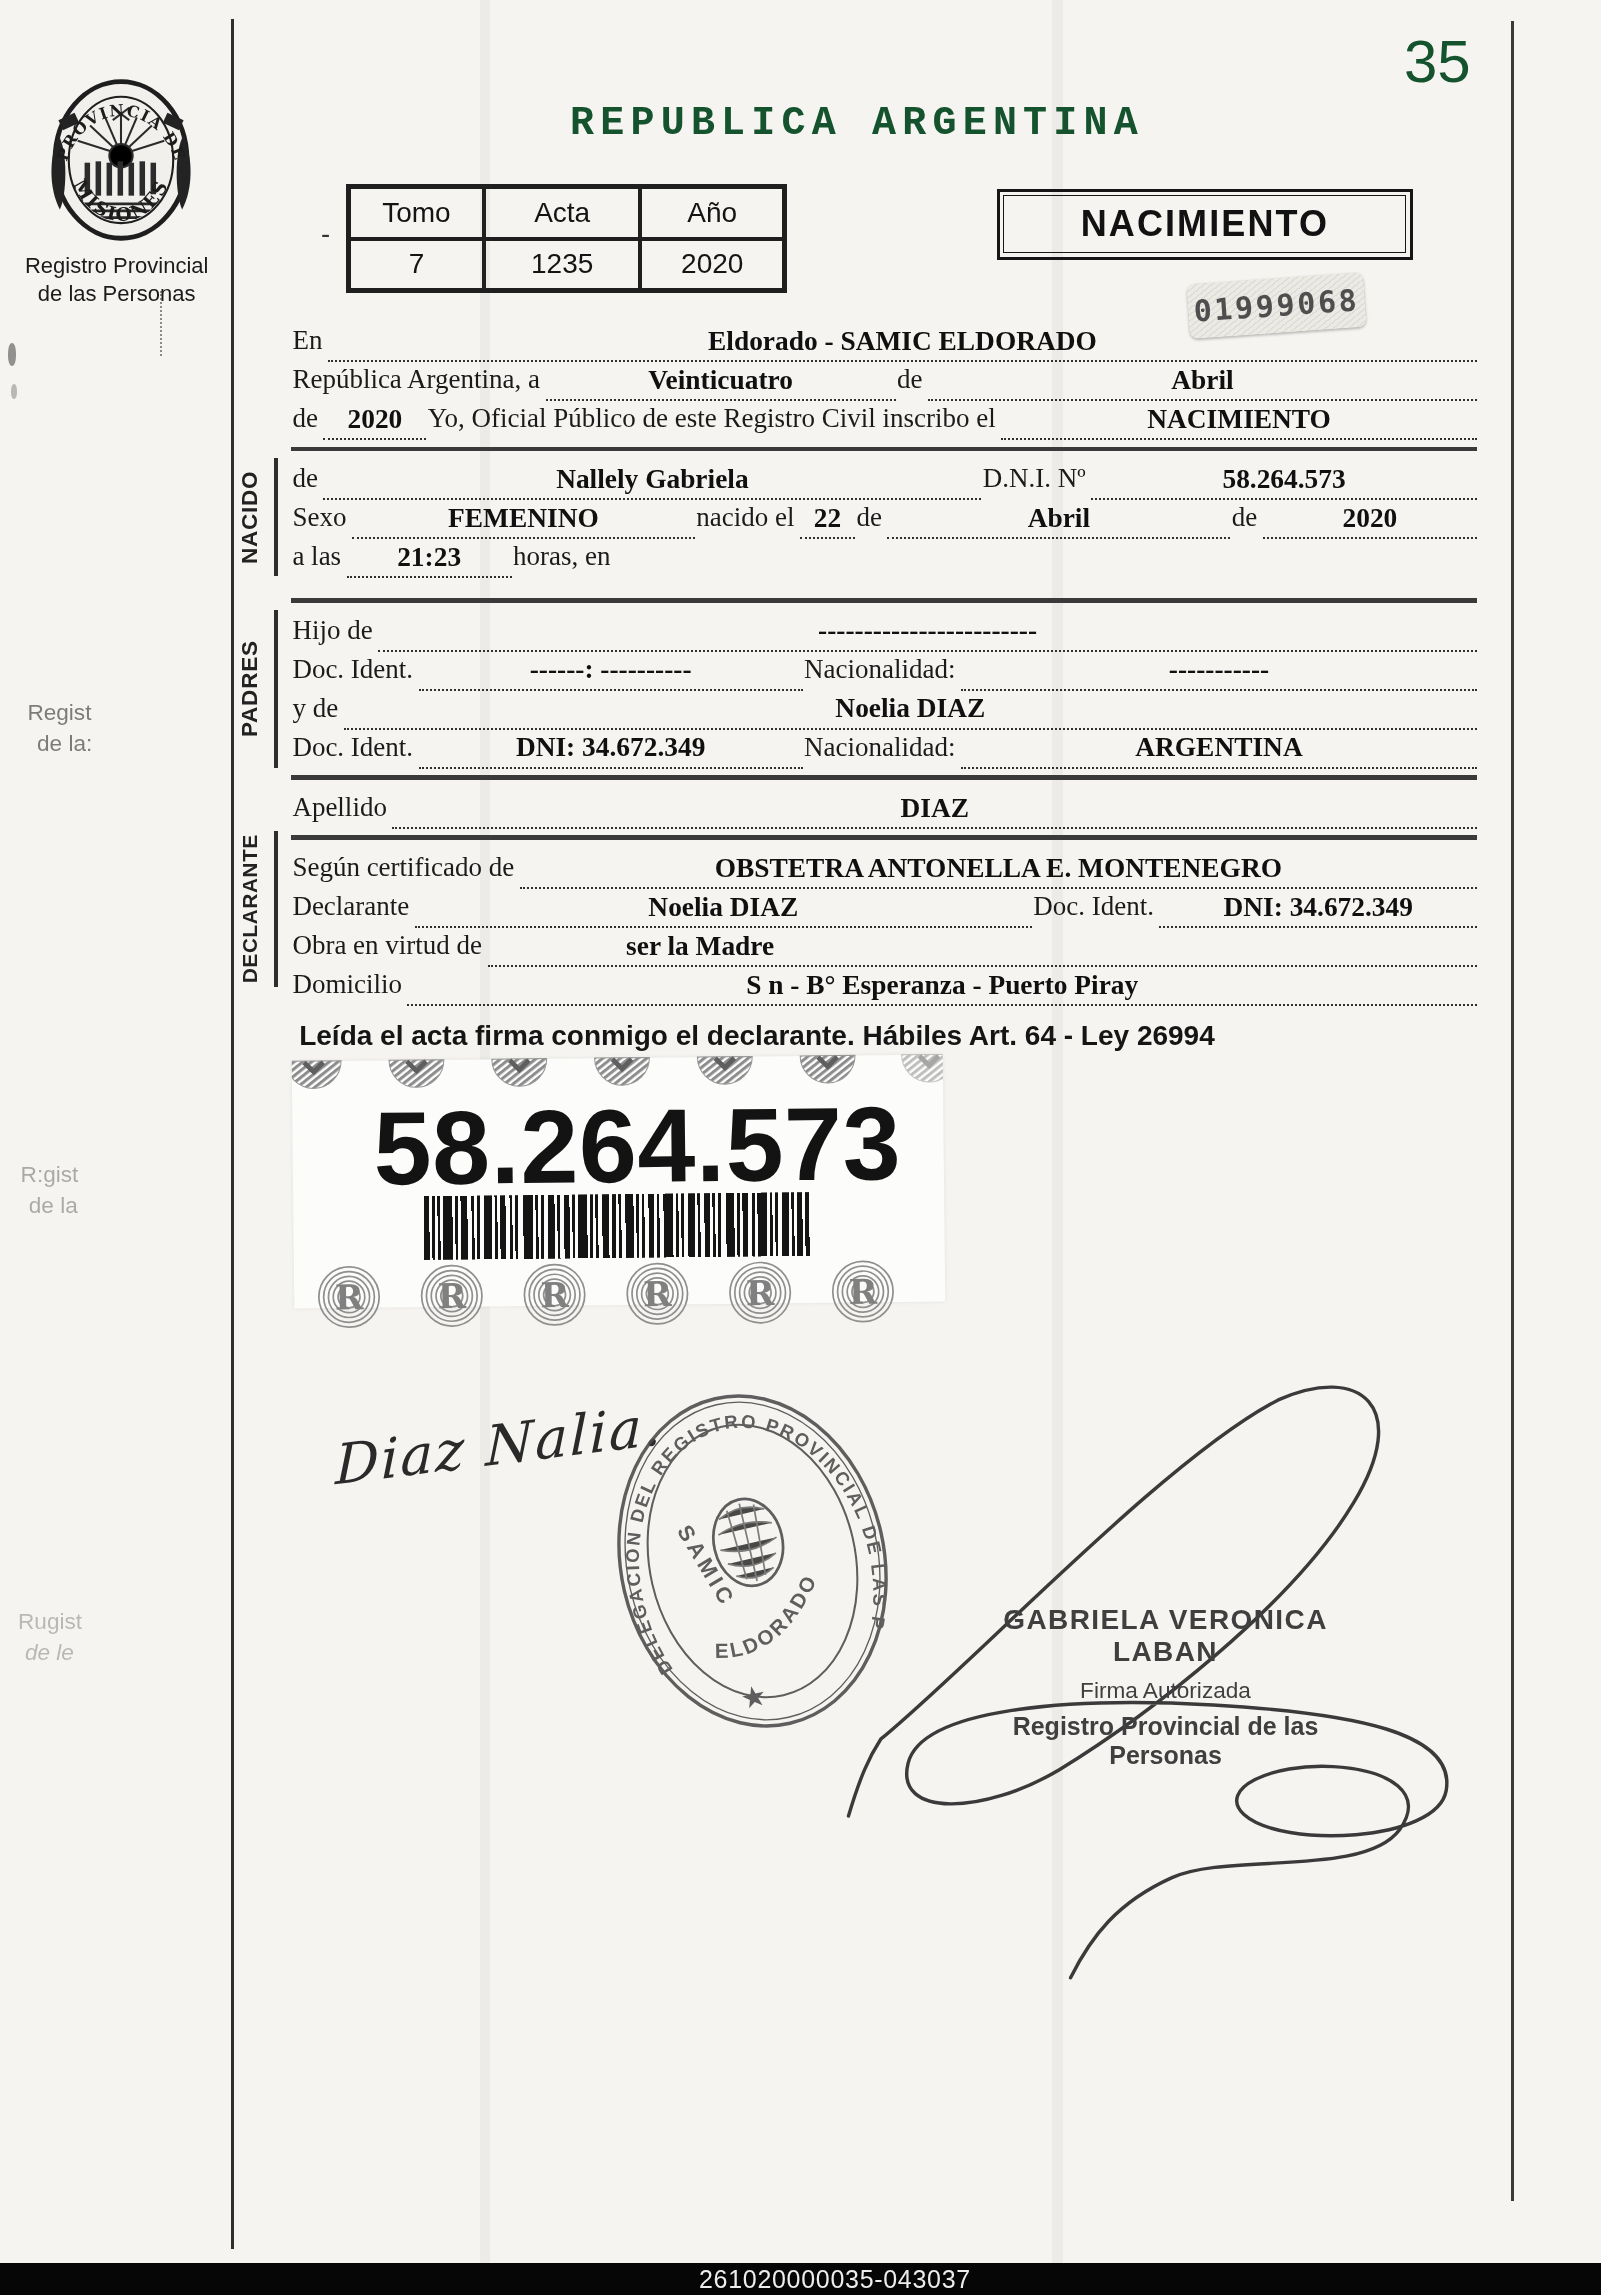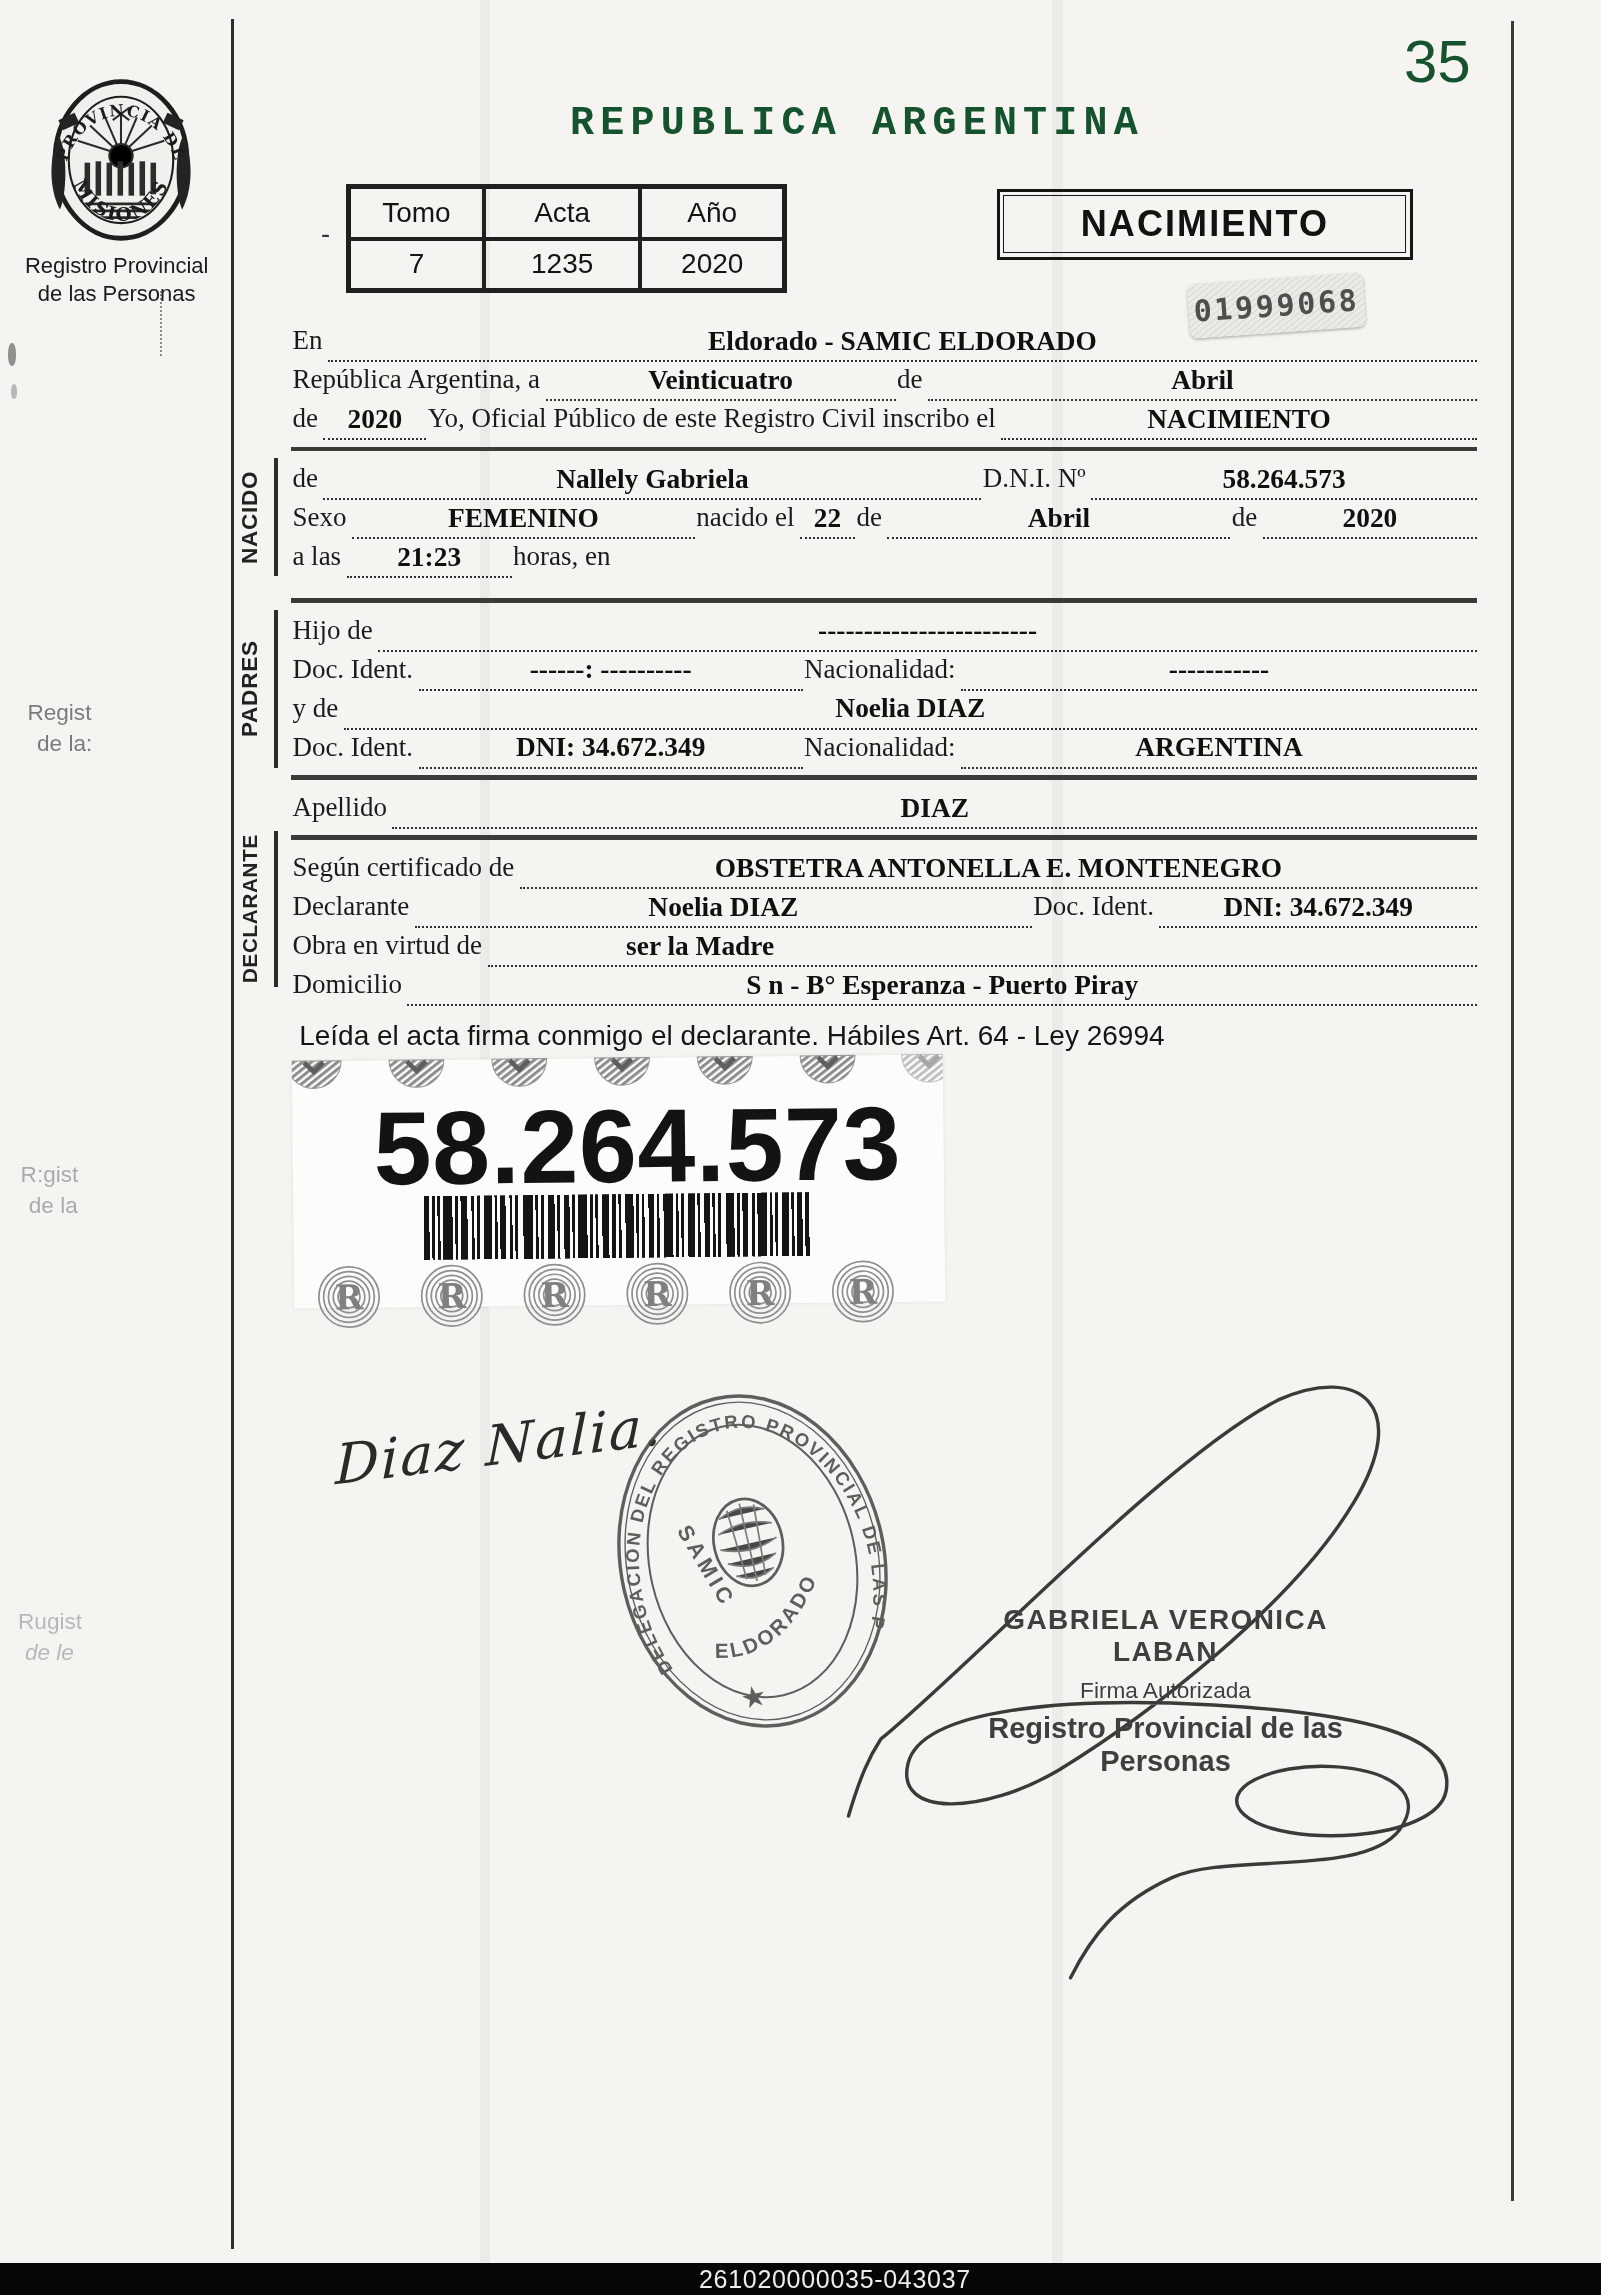--- a/index.html
+++ b/index.html
@@ -32,21 +32,21 @@
   .form{position:absolute;left:291px;top:322px;width:1186px;}
   .row{display:flex;align-items:center;height:39px;font-size:27px;color:#1b1b1b;font-family:Liberation Serif, serif;}
   .lab{white-space:nowrap;padding:0 5.5px 1.4px 1.4px;line-height:1.1;}
   .leader{flex:1 1 auto;position:relative;border-bottom:2.1px dotted #2f2f2f;height:100%;}
   .leader .val{position:absolute;left:50%;bottom:3.4px;transform:translateX(-50%);
                font-weight:700;white-space:nowrap;font-size:27.4px;color:#101010;}
   .w80{flex:0 0 55px}.w150{flex:0 0 103px}.w240{flex:0 0 165px}.w500{flex:0 0 343px}
   .w510{flex:0 0 350px}.w560{flex:0 0 384px}.w900{flex:0 0 617px}.w960{flex:0 0 658px}
   .rule{height:4.8px;background:#3a3a3a;margin:7.5px 0 9px;}
   .rule.m2{margin-top:20.6px;}
-  .closing{margin-top:15px;padding-left:8.2px;font-weight:400;font-size:28px;color:#151515;}
+  .closing{margin-top:15px;padding-left:8.2px;font-weight:700;font-size:28px;color:#151515;}
   
   .vlabel{position:absolute;left:232px;width:36px;display:flex;align-items:center;justify-content:center;
           writing-mode:vertical-rl;transform:rotate(180deg);font-weight:600;font-size:22.6px;color:#222;letter-spacing:0.7px;}
   .vbar{position:absolute;left:274px;width:4.1px;background:#2d2d2d;}
   
   .dni-sticker{position:absolute;left:293px;top:1058px;width:651px;height:247px;transform:rotate(-0.6deg);
                background:#fcfcfa;box-shadow:0 0 4.1px rgba(0,0,0,.08);}
   .dni-number{position:absolute;left:81px;top:36px;font-size:104px;font-weight:700;line-height:1;
               letter-spacing:0.7px;color:#131313;}
   .barcode{position:absolute;left:129px;top:136px;}
@@ -54,21 +54,21 @@
   .rrow{position:absolute;left:0;top:203px;overflow:visible;}
   
   .handwritten{position:absolute;left:334px;top:1413px;font-family:"DejaVu Serif",serif;font-style:italic;
                font-size:55px;color:#2a2a2a;transform:rotate(-7deg) skewX(-8deg);letter-spacing:2.1px;}
   .stampwrap{position:absolute;left:612px;top:1386px;transform:rotate(-13deg);color:#4a4a4a;opacity:.88;}
   .sig-svg{position:absolute;left:843px;top:1369px;}
   .auth{position:absolute;left:960px;top:1604px;width:411px;text-align:center;color:#3f3f3f;
         filter:blur(0.3px);}
   .auth .a1{font-size:28px;font-weight:700;letter-spacing:1.4px;}
   .auth .a2{font-size:22.6px;margin-top:9.6px;}
-  .auth .a3{font-size:29px;font-weight:600;margin-top:8.2px;}
+  .auth .a3{font-size:25px;font-weight:600;margin-top:8.2px;}
   
   .bottombar{position:absolute;left:0;top:2263px;width:1601px;height:33px;background:#060606;
              display:flex;align-items:center;}
   .bottombar span{margin-left:699px;color:#ededed;font-size:25px;letter-spacing:0.7px;}
   
   .artifact{position:absolute;color:#3c3c3c;font-size:22.6px;line-height:1.35;filter:blur(0.5px);}
   .smudge{position:absolute;background:rgba(45,45,45,.5);border-radius:45%;}
   .squiggle{position:absolute;border-left:2.7px dotted rgba(50,50,50,.55);}
   .dashmark{position:absolute;font-size:27.4px;color:#333;}
 </style>

